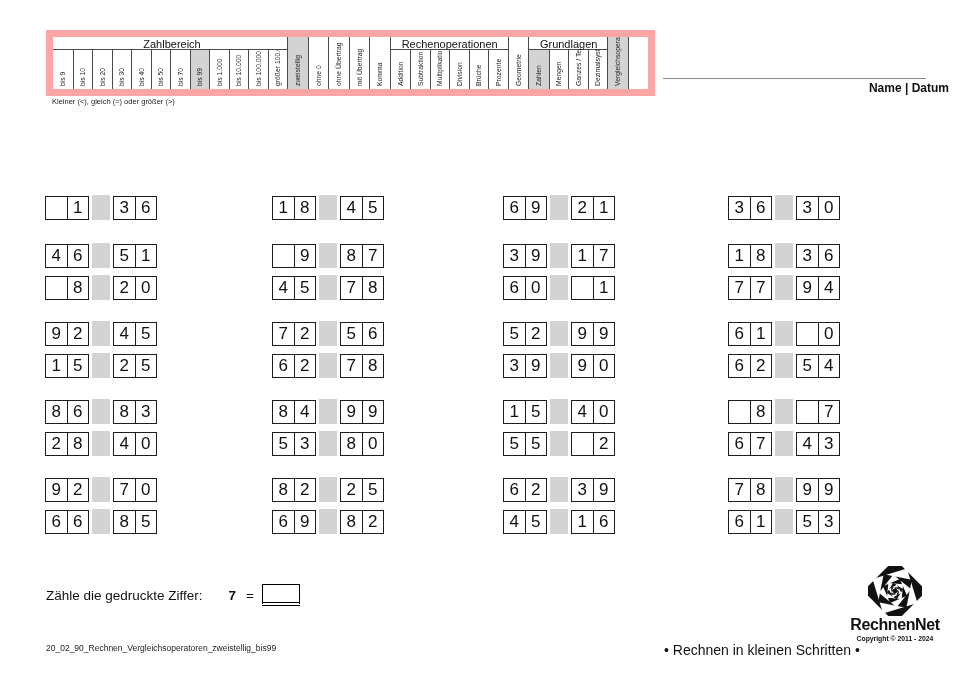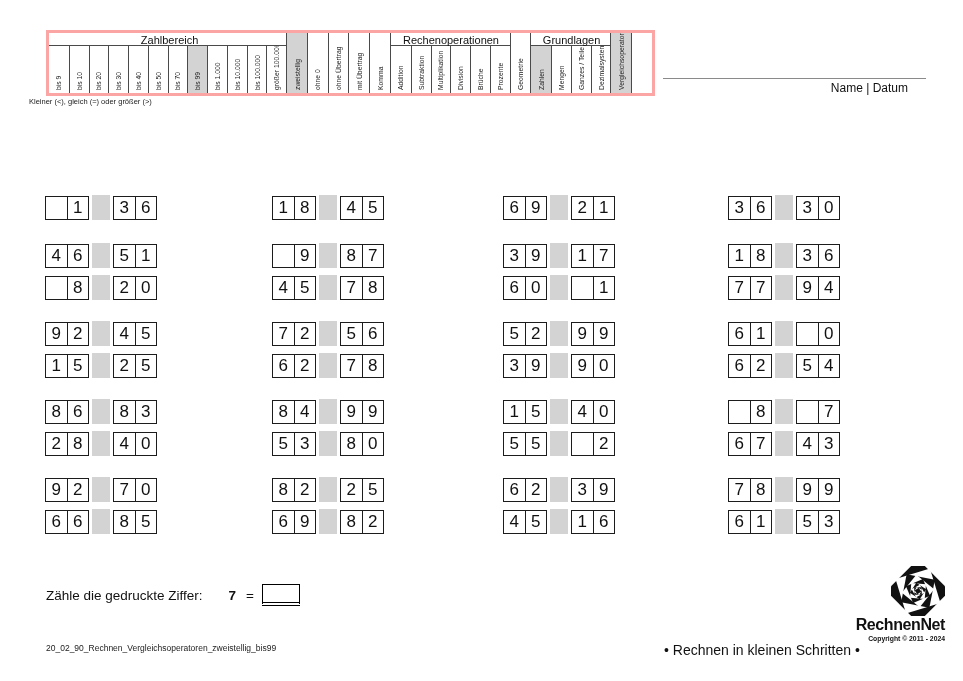--- a/index.html
+++ b/index.html
@@ -1,40 +1,40 @@
 <!DOCTYPE html>
 <html><head>
 <meta charset="utf-8">
 <style>
   html,body{margin:0;padding:0;background:#fff;}
   #page{position:relative;width:963px;height:681px;background:#fff;overflow:hidden;
         font-family:"Liberation Sans",sans-serif;color:#111;}
 
   
   #header-table{position:absolute;left:46px;top:30px;width:609px;height:66px;
-                border:3px solid #fca5a5;display:flex;box-sizing:border-box;background:#fff;}
+                border:7px solid #fca5a5;display:flex;box-sizing:border-box;background:#fff;}
   .hcol{flex:1 1 0;position:relative;display:flex;flex-direction:column;box-sizing:border-box;min-width:0;}
   .hcol .top{height:13px;border-bottom:1px solid #4a4a4a;box-sizing:border-box;}
   .hcol .lab{flex:1;display:flex;justify-content:center;box-sizing:border-box;overflow:hidden;}
   .hcol.grouped:not(.gstart) .lab{border-left:1px solid #4a4a4a;}
   .hcol.gstart:not(.first){border-left:1px solid #4a4a4a;}
   .hcol.fullcol:not(.first){border-left:1px solid #4a4a4a;}
   .hcol .lab span{writing-mode:vertical-rl;transform:rotate(180deg);white-space:nowrap;
                   font-size:6.8px;color:#222;padding-top:3px;}
   .hcol.hl .lab{background:#d3d3d3;}
   .hcol.fullcol.hl{background:#d3d3d3;}
   .hgroup{position:absolute;top:0;height:13px;display:flex;align-items:center;justify-content:center;
           font-size:11px;color:#111;pointer-events:none;}
 
   
   #name-line{position:absolute;left:663px;top:78px;width:263px;border-top:1px solid #8a8a8a;}
-  #name-label{position:absolute;left:645px;top:81px;width:263px;text-align:right;font-size:12px;}
+  #name-label{position:absolute;left:686px;top:81px;width:263px;text-align:right;font-size:12px;font-weight:bold;}
 
   
-  #ops-note{position:absolute;left:29px;top:97px;font-size:7.5px;color:#222;}
+  #ops-note{position:absolute;left:52px;top:97px;font-size:7.5px;color:#222;}
   #id-line{position:absolute;left:46px;top:106px;font-size:11.5px;}
   #id-line span{margin-right:14px;}
   #ws-title{position:absolute;left:45px;top:121px;font-size:15.5px;font-weight:bold;}
   #ws-instruction{position:absolute;left:45px;top:144px;font-size:12.5px;}
 
   
   .pcol{position:absolute;top:195px;}
   .pcol0{left:45px;} .pcol1{left:272px;} .pcol2{left:503px;} .pcol3{left:728px;}
   .prow{display:flex;align-items:center;margin-bottom:21px;}
   .prow:nth-child(1){margin-bottom:23px;}
@@ -50,21 +50,21 @@
   #count-task{position:absolute;left:46px;top:584px;display:flex;align-items:center;font-size:13.5px;}
   #count-digit{font-weight:bold;margin-left:26px;}
   #count-eq{margin-left:10px;}
   #count-box{width:36px;height:17px;border:1.6px solid #000;border-bottom:4px double #000;
              margin-left:8px;background:#fff;}
 
   
   #ws-id{position:absolute;left:46px;top:643px;font-size:8.5px;color:#222;}
   #slogan{position:absolute;left:664px;top:642px;font-size:14px;}
   #website{position:absolute;left:782px;top:642px;font-size:9.5px;}
-  #logo{position:absolute;left:845px;top:566px;width:100px;text-align:right;line-height:1;}
+  #logo{position:absolute;left:845px;top:566px;width:100px;text-align:center;line-height:1;}
   #logo-text{font-size:16px;font-weight:bold;letter-spacing:-0.4px;margin-top:-2px;}
   #logo-copy{font-size:6.8px;font-weight:bold;margin-top:3px;}
 </style>
 </head>
 <body>
 
 <div id="page">
 
   <div id="header-table">
       <div class="hcol grouped gstart first">

